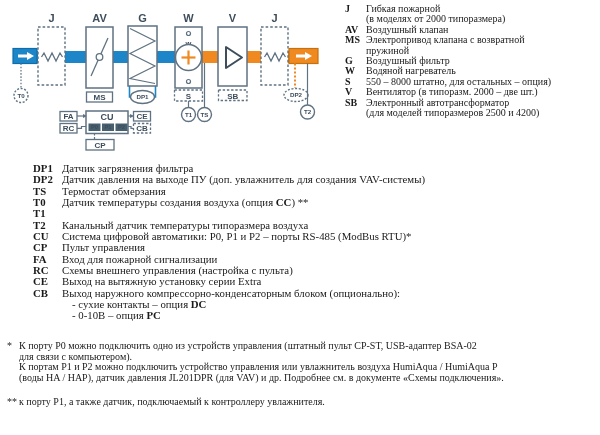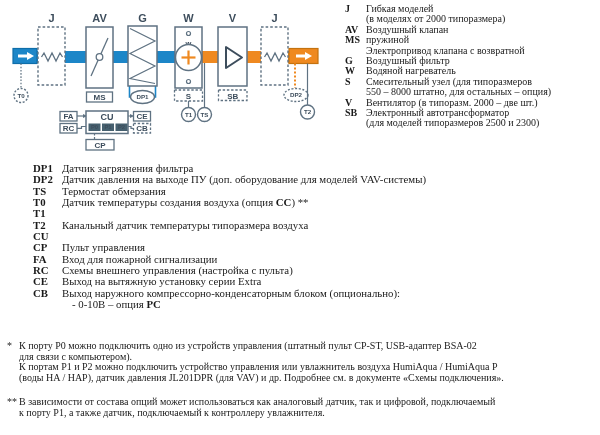--- a/index.html
+++ b/index.html
@@ -177,101 +177,101 @@
     <text x="142.5" y="22" font-size="11" font-weight="bold" text-anchor="middle">G</text>
     <text x="188.5" y="22" font-size="11" font-weight="bold" text-anchor="middle">W</text>
     <text x="232.5" y="22" font-size="11" font-weight="bold" text-anchor="middle">V</text>
     <text x="274.5" y="22" font-size="11" font-weight="bold" text-anchor="middle">J</text>
   </svg>
 
   <div class="legend">
     <div class="lg-row">
       <span class="lg-term">J</span>
       <span class="lg-lines">
-        <span class="lg-line">Гибкая моделей</span>
+        <span class="lg-line">Гибкая пожарной</span>
         <span class="lg-line">(в моделях от 2000 типоразмера)</span>
       </span>
     </div>
     <div class="lg-row">
       <span class="lg-term">AV</span>
       <span class="lg-lines">
         <span class="lg-line">Воздушный клапан</span>
 
       </span>
     </div>
     <div class="lg-row">
       <span class="lg-term">MS</span>
       <span class="lg-lines">
+        <span class="lg-line">Электропривод клапана с возвратной</span>
         <span class="lg-line">пружиной</span>
-        <span class="lg-line">Электропривод клапана с возвратной</span>
       </span>
     </div>
     <div class="lg-row">
       <span class="lg-term">G</span>
       <span class="lg-lines">
         <span class="lg-line">Воздушный фильтр</span>
 
       </span>
     </div>
     <div class="lg-row">
       <span class="lg-term">W</span>
       <span class="lg-lines">
         <span class="lg-line">Водяной нагреватель</span>
 
       </span>
     </div>
     <div class="lg-row">
       <span class="lg-term">S</span>
       <span class="lg-lines">
-        <span class="lg-line">Смесительный узел (для типоразмеров</span>
         <span class="lg-line">550 – 8000 штатно, для остальных – опция)</span>
       </span>
     </div>
     <div class="lg-row">
       <span class="lg-term">V</span>
       <span class="lg-lines">
         <span class="lg-line">Вентилятор  (в типоразм. 2000 – две шт.)</span>
 
       </span>
     </div>
     <div class="lg-row">
       <span class="lg-term">SB</span>
       <span class="lg-lines">
         <span class="lg-line">Электронный автотрансформатор</span>
-        <span class="lg-line">(для моделей типоразмеров 2500 и 2300)</span>
+        <span class="lg-line">(для моделей типоразмеров 2500 и 4200)</span>
       </span>
     </div>
   </div>
 
   <div class="abbr">
     <div class="abbr-row">
       <span class="abbr-term">DP1</span>
       <span class="abbr-text"><span>Датчик загрязнения фильтра</span><span class="b"></span><span></span></span>
     </div>
     <div class="abbr-row">
       <span class="abbr-term">DP2</span>
-      <span class="abbr-text"><span>Датчик давления на выходе ПУ (доп. оборудование для моделей VAV-системы)</span><span class="b"></span><span></span></span>
+      <span class="abbr-text"><span>Датчик давления на выходе ПУ (доп. увлажнитель для создания VAV-системы)</span><span class="b"></span><span></span></span>
     </div>
     <div class="abbr-row">
       <span class="abbr-term">TS</span>
       <span class="abbr-text"><span>Термостат обмерзания</span><span class="b"></span><span></span></span>
     </div>
     <div class="abbr-row">
       <span class="abbr-term">T0</span>
       <span class="abbr-text"><span>Датчик температуры создания воздуха (опция </span><span class="b">CC</span><span>) **</span></span>
     </div>
     <div class="abbr-row">
       <span class="abbr-term">T1</span>
     </div>
     <div class="abbr-row">
       <span class="abbr-term">T2</span>
       <span class="abbr-text"><span>Канальный датчик температуры типоразмера воздуха</span><span class="b"></span><span></span></span>
     </div>
     <div class="abbr-row">
       <span class="abbr-term">CU</span>
+      <span class="abbr-text"><span>Система цифровой автоматики: P0, P1 и P2 – порты RS-485 (ModBus RTU)*</span><span class="b"></span><span></span></span>
     </div>
     <div class="abbr-row">
       <span class="abbr-term">CP</span>
       <span class="abbr-text"><span>Пульт управления</span><span class="b"></span><span></span></span>
     </div>
     <div class="abbr-row">
       <span class="abbr-term">FA</span>
       <span class="abbr-text"><span>Вход для пожарной сигнализации</span><span class="b"></span><span></span></span>
     </div>
     <div class="abbr-row">
@@ -281,37 +281,37 @@
     <div class="abbr-row">
       <span class="abbr-term">CE</span>
       <span class="abbr-text"><span>Выход на вытяжную установку серии Extra</span><span class="b"></span><span></span></span>
     </div>
     <div class="abbr-row">
       <span class="abbr-term">CB</span>
       <span class="abbr-text"><span>Выход наружного компрессорно-конденсаторным блоком (опционально):</span><span class="b"></span><span></span></span>
     </div>
     <div class="abbr-row indent">
       <span class="abbr-term"></span>
+      <span class="abbr-text"><span>- сухие контакты – опция </span><span class="b">DC</span><span></span></span>
     </div>
     <div class="abbr-row indent">
       <span class="abbr-term"></span>
       <span class="abbr-text"><span>- 0-10В – опция </span><span class="b">PC</span><span></span></span>
     </div>
   </div>
 
   <div class="fn fn1">
     <span class="fn-marker">*</span>
     <span class="fn-body">
       <span class="fn-line">К порту P0 можно подключить одно из устройств управления (штатный пульт CP-ST, USB-адаптер BSA-02</span>
       <span class="fn-line">для связи с компьютером).</span>
       <span class="fn-line">К портам P1 и P2 можно подключить устройство управления или увлажнитель воздуха HumiAqua /  HumiAqua P</span>
       <span class="fn-line">(воды HA / HAP), датчик давления JL201DPR (для VAV) и др. Подробнее см. в документе «Схемы подключения».</span>
     </span>
   </div>
   <div class="fn fn2">
     <span class="fn-marker">**</span>
     <span class="fn-body">
-      <span class="fn-line">В зависимости от состава опций может использоваться как аналоговый датчик, так и цифровой, подключаемый</span>
       <span class="fn-line">к порту P1, а также датчик, подключаемый к контроллеру увлажнителя.</span>
     </span>
   </div>
 
 </div>
 
 </body></html>

